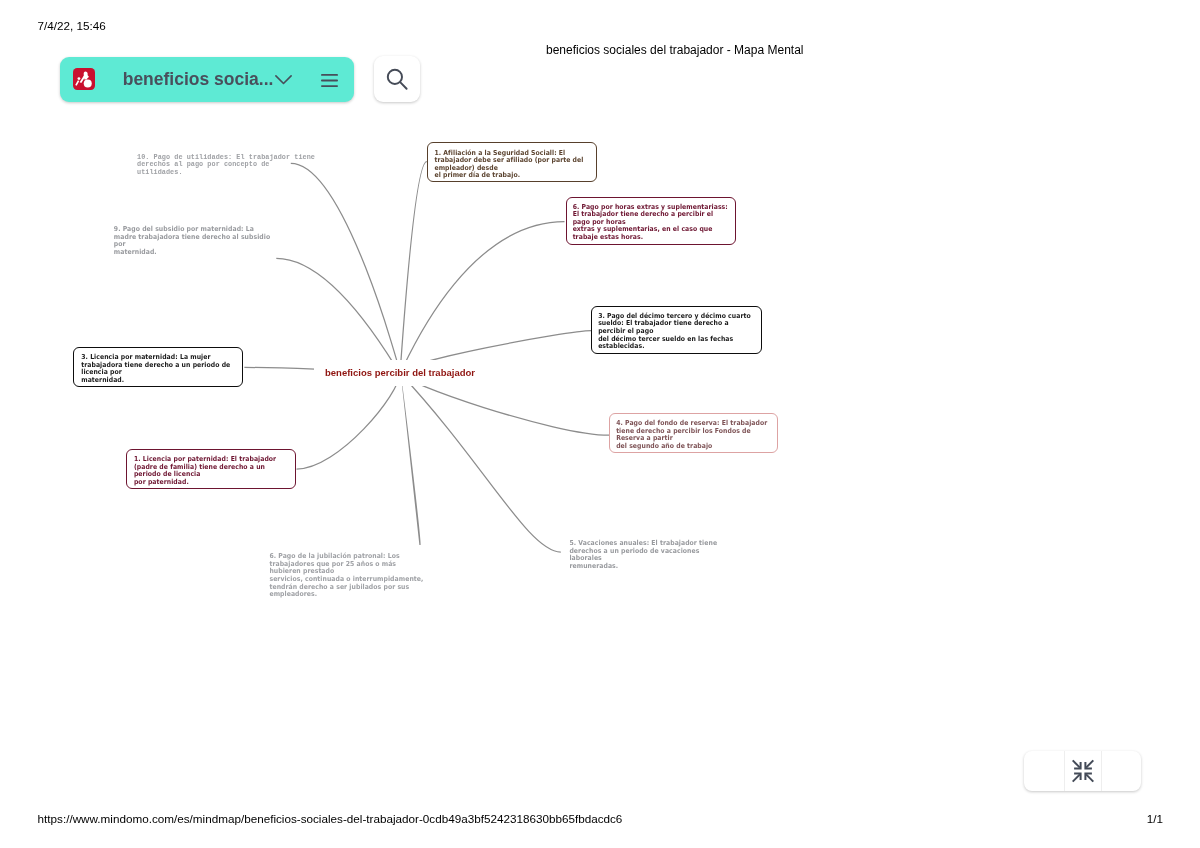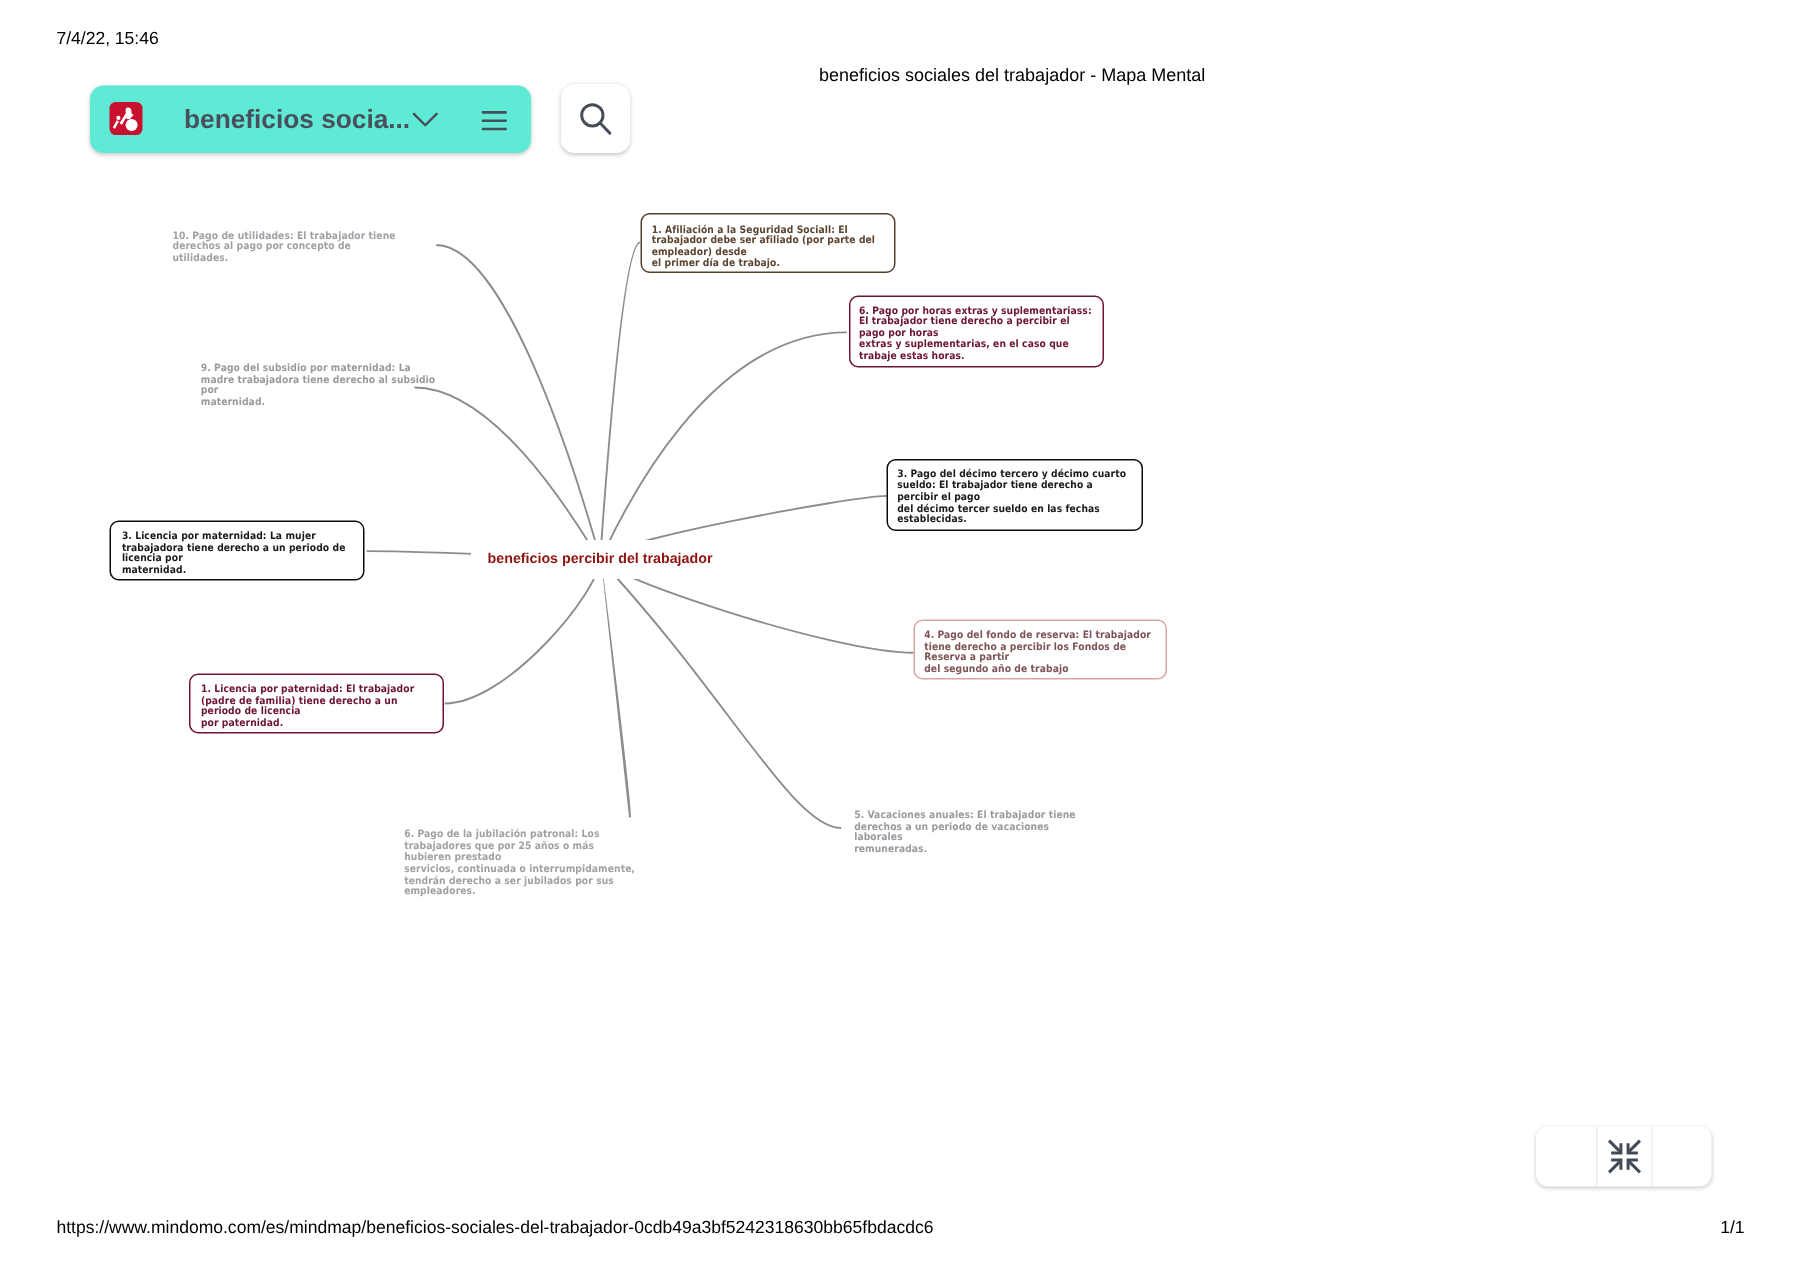--- a/index.html
+++ b/index.html
@@ -105,25 +105,25 @@
     <div class="node boxed" style="left: 126.2px; top: 449.2px; width: 169.5px; height: 39.8px; border: 1px solid rgb(109, 20, 48);"></div>
     <div class="node txt" style="color: rgb(109, 20, 48); left: 133.95px; top: 456.3px;">1. Licencia por paternidad: El trabajador
 (padre de familia) tiene derecho a un
 periodo de licencia
 por paternidad.</div>
     <div class="node boxed" style="left: 72.9px; top: 346.6px; width: 170.5px; height: 40.2px; border: 1px solid rgb(13, 13, 13);"></div>
     <div class="node txt" style="color: rgb(26, 26, 26); left: 81.25px; top: 354px;">3. Licencia por maternidad: La mujer
 trabajadora tiene derecho a un periodo de
 licencia por
 maternidad.</div>
-    <div class="node txt" style="color: rgb(152, 154, 158); left: 113.85px; top: 242px; margin-left: 20px;">9. Pago del subsidio por maternidad: La
+    <div class="node txt" style="color: rgb(152, 154, 158); left: 113.85px; top: 226px;">9. Pago del subsidio por maternidad: La
 madre trabajadora tiene derecho al subsidio
 por
 maternidad.</div>
-    <div class="node txt" style="color: rgb(159, 161, 165); left: 115px; top: 153.7px;">10. Pago de utilidades: El trabajador tiene
+    <div class="node txt" style="color: rgb(159, 161, 165); left: 137px; top: 153.7px; font-family: Liberation Mono, monospace;">10. Pago de utilidades: El trabajador tiene
 derechos al pago por concepto de
 utilidades.</div>
     <div class="root-box">
       <div class="root-txt" style="color: rgb(143, 20, 16);">beneficios percibir del trabajador</div>
     </div>
   </div>
 
 <div class="toolbar">
   <div class="tb-logo">
     <svg width="22" height="22" viewBox="0 0 23 23" aria-hidden="true">

